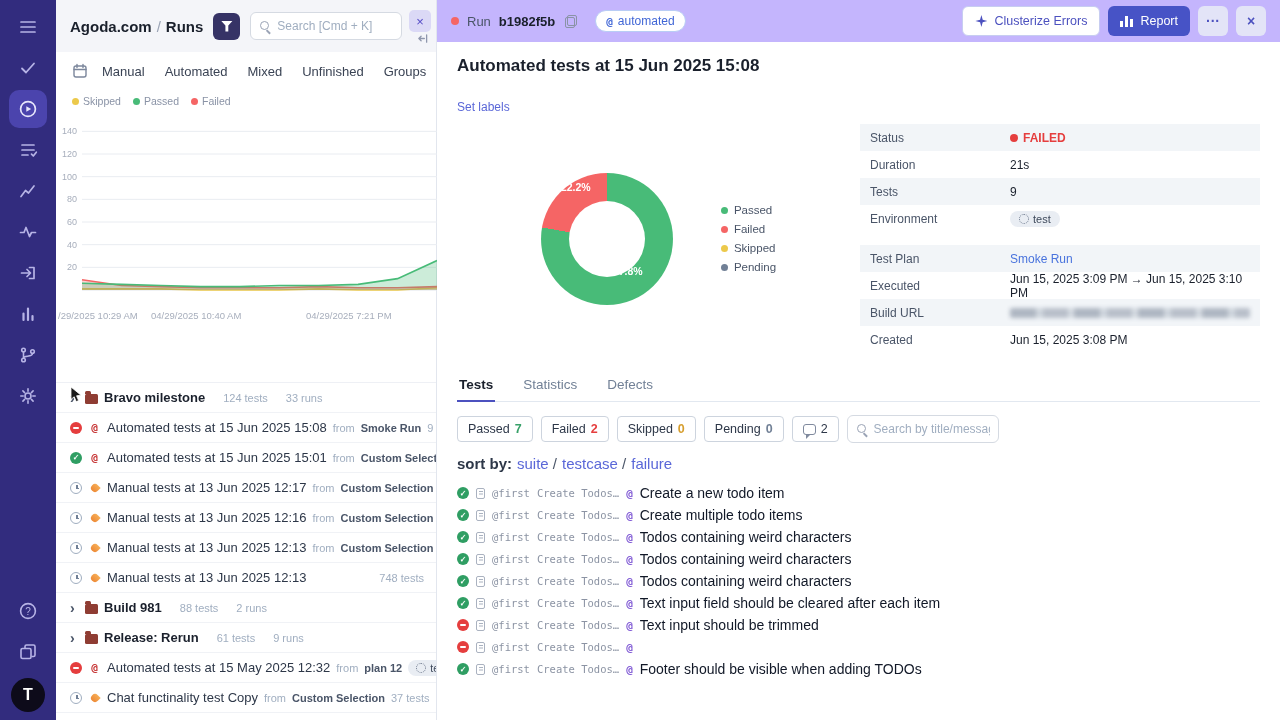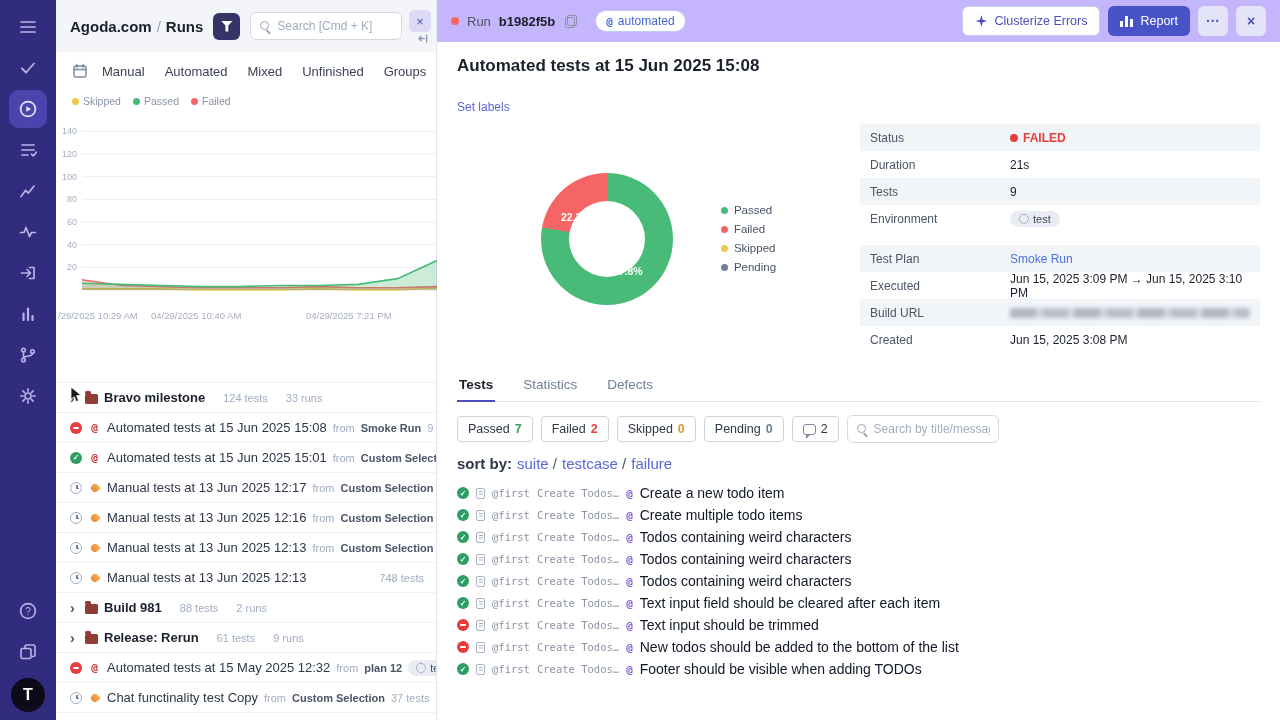--- a/index.html
+++ b/index.html
@@ -99,21 +99,21 @@
 
   .m-body{padding:14px 20px 0 20px;flex:1;min-height:0}
   .m-body h1{font-size:17px;font-weight:700;color:#1a202c}
   .set-labels{display:inline-block;margin-top:24px;font-size:12px;color:#5a67d8;cursor:pointer;text-decoration:none}
 
   .overview{display:flex;margin-top:10px}
   .donut-wrap{flex:1;display:flex;align-items:center;justify-content:center;gap:48px;min-width:0}
   .donut{width:132px;height:132px;border-radius:50%;position:relative;background:#e2e8f0}
   .donut::after{content:"";position:absolute;inset:28px;background:#fff;border-radius:50%}
   .pct{position:absolute;color:#fff;font-size:10.5px;font-weight:700;z-index:2}
-  .pct-failed{left:20px;top:38px}
+  .pct-failed{left:20px;top:8px}
   .pct-passed{left:72px;top:92px}
   .d-legend{display:flex;flex-direction:column;gap:7px}
   .d-item{display:flex;align-items:center;gap:6px;font-size:11.5px;color:#4a5568}
 
   .info-table{width:400px;flex:none}
   .info-row{display:flex;align-items:center;height:27px;padding:0 10px;font-size:12px}
   .info-row:nth-of-type(odd){background:#f2f5f8}
   .info-row:nth-of-type(5){margin-top:13px}
   .i-label{width:140px;flex:none;color:#4a5568}
   .i-value{color:#1a202c}
@@ -655,21 +655,20 @@
             <span class="at-ic">@</span>
             <span class="t-title">Text input should be trimmed</span>
           </div>
 
           <div class="test-row">
             <span class="st-ic" data-status="failed"></span>
             <span class="doc-ic"></span>
             <span class="t-tag">@first</span>
             <span class="t-suite">Create Todos…</span>
             <span class="at-ic">@</span>
-            <span class="t-title">New todos should be added to the bottom of the list</span>
           </div>
 
           <div class="test-row">
             <span class="st-ic" data-status="passed"></span>
             <span class="doc-ic"></span>
             <span class="t-tag">@first</span>
             <span class="t-suite">Create Todos…</span>
             <span class="at-ic">@</span>
             <span class="t-title">Footer should be visible when adding TODOs</span>
           </div>

